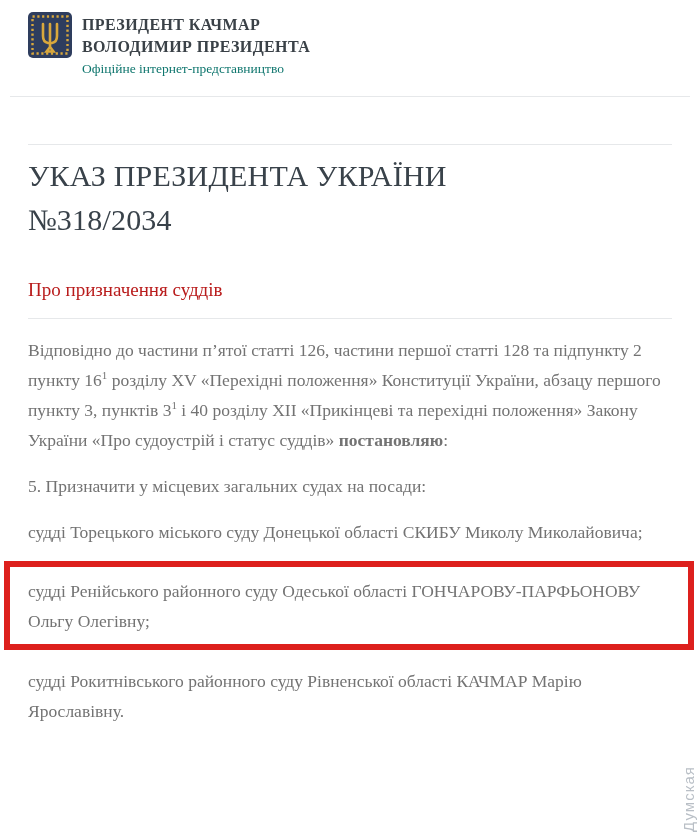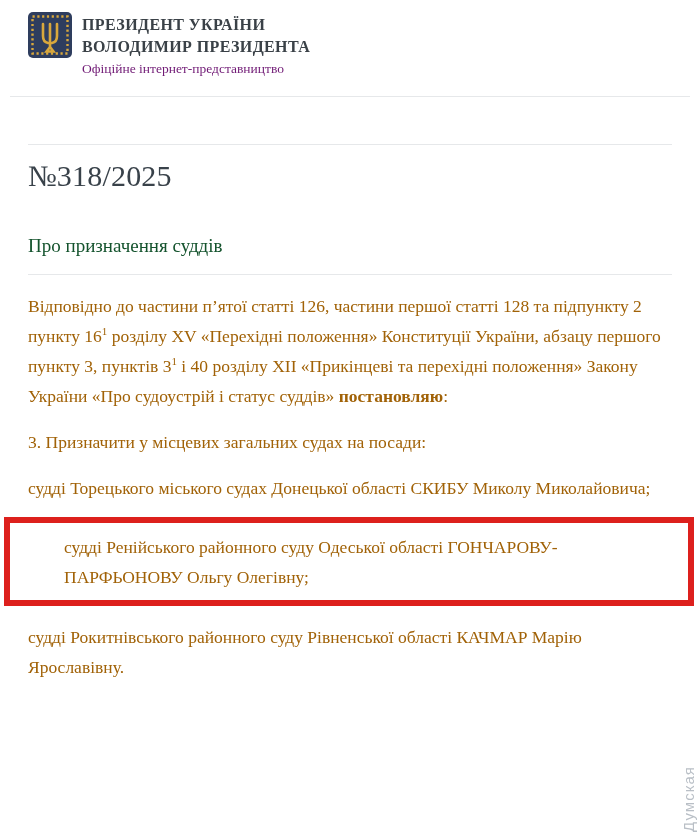--- a/index.html
+++ b/index.html
@@ -30,21 +30,21 @@
   .header-text { padding-top: 2px; }
   .header-line1, .header-line2 {
     font-size: 16px;
     font-weight: 600;
     letter-spacing: 0.4px;
     color: #3a4147;
     line-height: 22px;
   }
   .header-tagline {
     font-size: 13.5px;
-    color: #701a75;
+    color: #0f766e;
     line-height: 20px;
     margin-top: 1px;
   }
   .divider-full {
     border: none;
     border-top: 1px solid #e6e8ea;
     margin: 17px 10px 0 10px;
   }
 
   
@@ -62,46 +62,46 @@
     font-size: 30px;
     font-weight: 500;
     line-height: 44px;
     color: #39424a;
     letter-spacing: 0.2px;
   }
   .doc-subject {
     margin-top: 36px;
     font-size: 19px;
     font-weight: 500;
-    color: #14532d;
+    color: #b91c1c;
     line-height: 24px;
   }
   .divider-subject { margin-top: 16px; }
 
   .doc-body { margin-top: 10px; }
   .doc-body p {
     font-size: 17.5px;
     line-height: 30px;
     margin-top: 16px;
-    color: #a16207;
+    color: #737373;
     font-family: Liberation Serif, serif;
   }
   .doc-body sup {
     font-size: 11px;
     line-height: 0;
     vertical-align: super;
   }
   .bold { font-weight: bold; }
 
   .highlight-box {
     margin: 14px -22px 14px -24px;
     border: 6px solid #dd201d;
     padding: 4px 16px 8px 18px;
   }
-  .highlight-box p { margin-top: 5px; margin-left: 36px; }
+  .highlight-box p { margin-top: 5px; }
 
   
   .watermark {
     position: absolute;
     right: 3px;
     bottom: 6px;
     writing-mode: vertical-rl;
     transform: rotate(180deg);
     font-family: "Liberation Sans", sans-serif;
     font-size: 15px;
@@ -113,45 +113,46 @@
 </head>
 <body>
 
 <header class="site-header">
   <svg class="logo" viewBox="0 0 44 46" aria-hidden="true">
     <rect x="0" y="0" width="44" height="46" rx="5" fill="#2e3d5e"></rect>
     <rect x="4.5" y="4.5" width="35" height="37" fill="none" stroke="#d9a83c" stroke-width="2.4" stroke-dasharray="2.2 2.6"></rect>
     <path d="M15 12 v12 q0 6 5 7 M22 12 v23 M29 12 v12 q0 6 -5 7 M22 35 l-3.4 4.5 h6.8 z" fill="none" stroke="#d9a83c" stroke-width="2.6" stroke-linecap="round"></path>
   </svg>
   <div class="header-text">
-    <div class="header-line1">ПРЕЗИДЕНТ УКРАЇНИ</div>
+    <div class="header-line1">ПРЕЗИДЕНТ КАЧМАР</div>
     <div class="header-line2">ВОЛОДИМИР ПРЕЗИДЕНТА</div>
     <div class="header-tagline">Офіційне інтернет-представництво</div>
   </div>
 </header>
 
 <hr class="divider-full">
 
 <main class="content">
   <hr class="divider-content divider-title">
 
   <h1 class="doc-title">
-    <div>№318/2025</div>
+    <div>УКАЗ ПРЕЗИДЕНТА УКРАЇНИ</div>
+    <div>№318/2034</div>
   </h1>
 
   <h2 class="doc-subject">Про призначення суддів</h2>
 
   <hr class="divider-content divider-subject">
 
   <div class="doc-body">
     <p><span>Відповідно до частини п’ятої статті 126, частини першої статті 128 та підпункту 2 пункту 16</span><sup>1</sup><span> розділу XV «Перехідні положення» Конституції України, абзацу першого пункту 3, пунктів 3</span><sup>1</sup><span> і 40 розділу XII «Прикінцеві та перехідні положення» Закону України «Про судоустрій і статус суддів» </span><span class="bold">постановляю</span><span>:</span></p>
 
-    <p>3. Призначити у місцевих загальних судах на посади:</p>
+    <p>5. Призначити у місцевих загальних судах на посади:</p>
 
-    <p>судді Торецького міського судах Донецької області СКИБУ Миколу Миколайовича;</p>
+    <p>судді Торецького міського суду Донецької області СКИБУ Миколу Миколайовича;</p>
 
     <div class="highlight-box">
       <p>судді Ренійського районного суду Одеської області ГОНЧАРОВУ-ПАРФЬОНОВУ Ольгу Олегівну;</p>
     </div>
 
     <p>судді Рокитнівського районного суду Рівненської області КАЧМАР Марію Ярославівну.</p>
 
   </div>
 </main>
 

